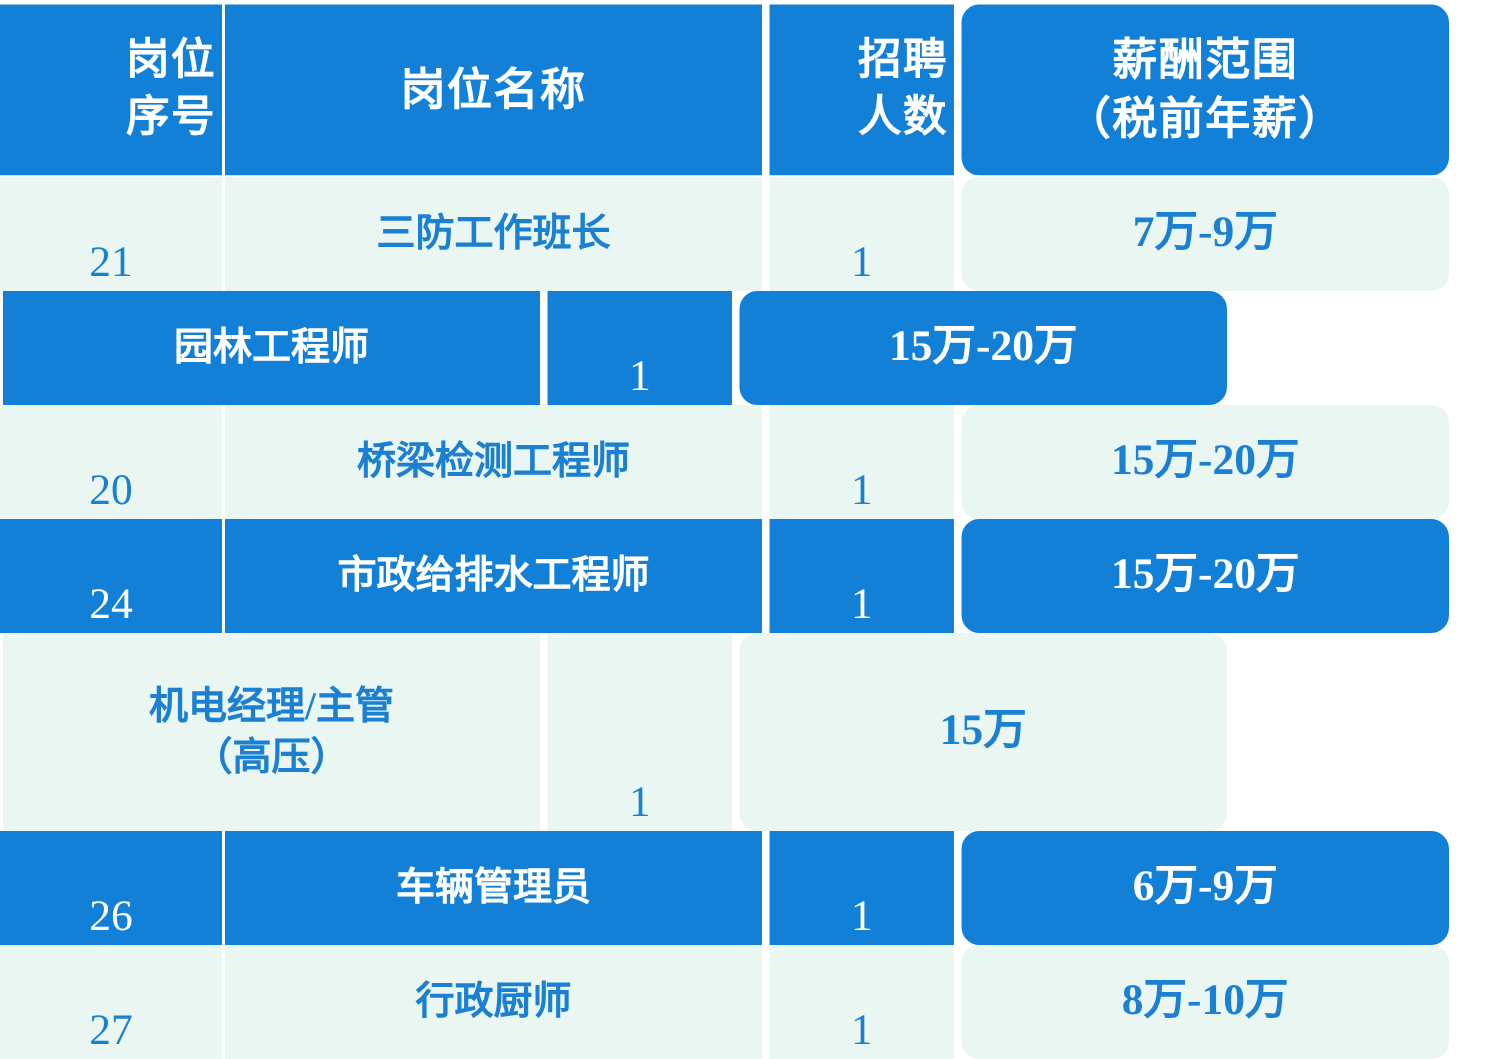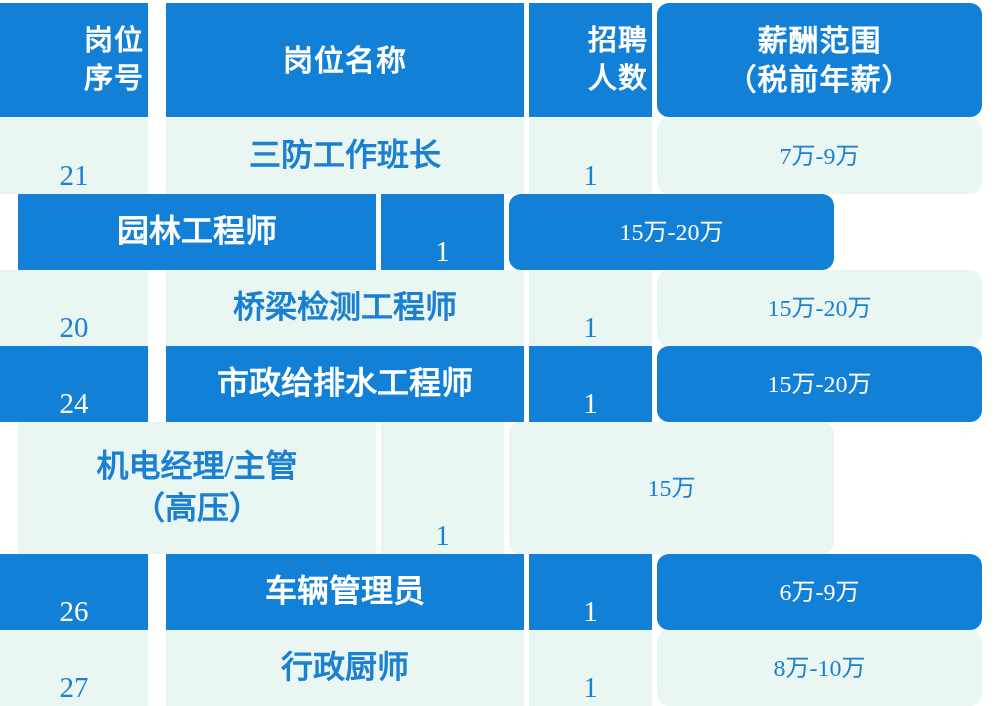--- a/index.html
+++ b/index.html
@@ -38,21 +38,21 @@
     align-items: center;
     justify-content: center;
     text-align: center;
     line-height: 1.28;
     overflow: hidden;
     padding: 0 4px;
   }
 
   
   .col-index   { width: 148px; }
-  .col-name    { width: 358px; margin-left: 18px; }
+  .col-name    { width: 358px; margin-left: 2px; }
   .col-count   { width: 123px; margin-left: 5px; }
   .col-salary  { width: 325px; margin-left: 5px; border-radius: 12px; }
 
   
   .row-header { height: 114px; }
   .row-header .cell {
     background: #1380d8;
     color: #ffffff;
     font-weight: bold;
     font-size: 30px;
@@ -74,32 +74,32 @@
   .row-light .cell {
     background: #e9f6f1;
     color: #1b7fd2;
   }
   .row-dark .cell {
     background: #1380d8;
     color: #ffffff;
   }
 
   .row-body .cell {
-    font-size: 32px;
+    font-size: 26px;
     font-weight: bold;
   }
   .row-body .col-index,
   .row-body .col-count {
     font-weight: normal;
     font-size: 29px;
     align-items: flex-end;
   }
   .row-body .col-salary {
-    font-weight: normal;
-    font-size: 24px;
+    font-weight: bold;
+    font-size: 29px;
   }
 
   .stack {
     display: flex;
     flex-direction: column;
     align-items: center;
     justify-content: center;
     line-height: 1.30;
   }
   .stack > span { display: block; }

